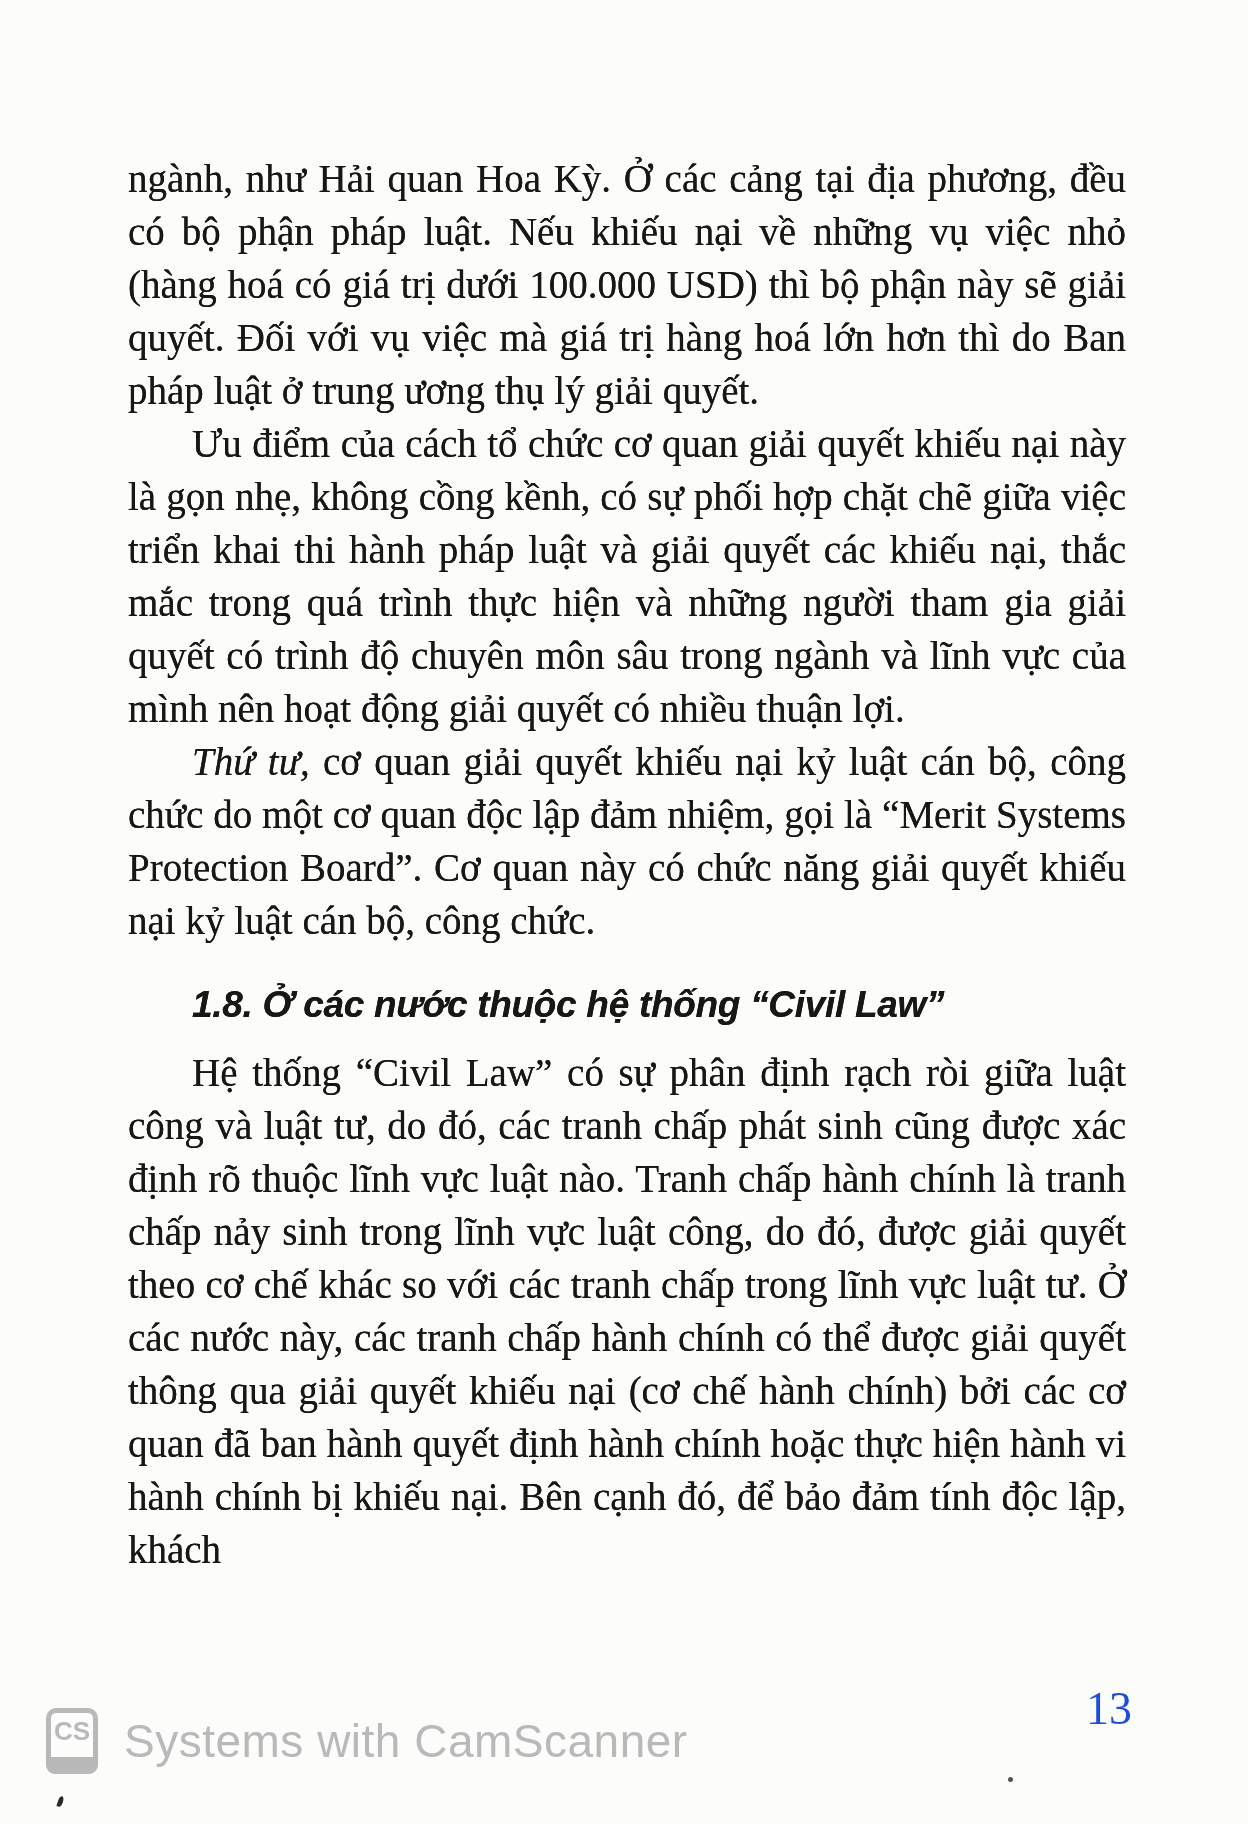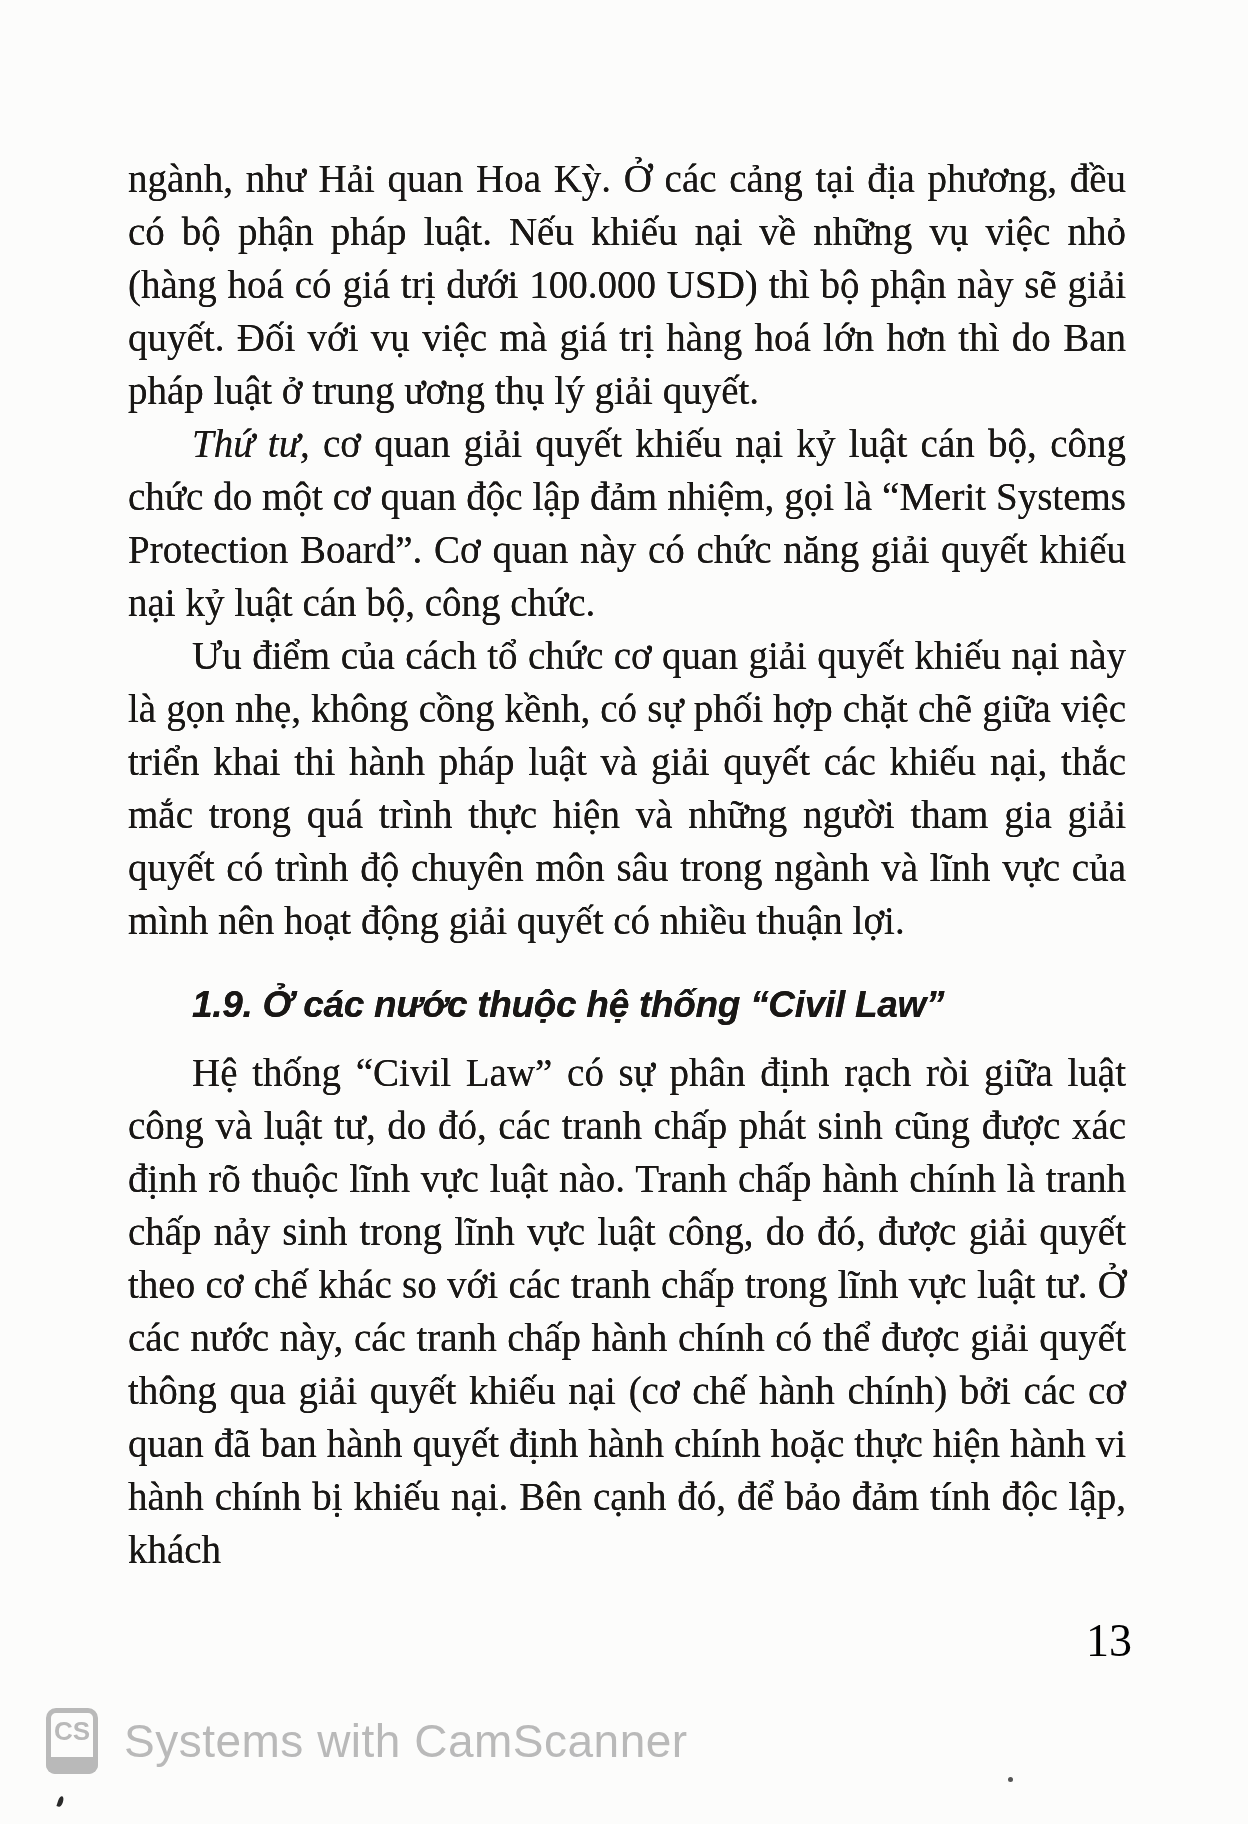--- a/index.html
+++ b/index.html
@@ -33,24 +33,24 @@
     font-weight: bold;
     font-style: italic;
     font-size: 37px;
     letter-spacing: -0.3px;
     text-indent: 64px;
     text-align: left;
   }
   em.lead { font-style: italic; }
   .page-number {
     position: absolute;
-    left: 1086px; top: 1614px;
+    left: 1086px; top: 1682px;
     font-size: 46px;
     font-weight: 500;
-    color: #000000;
+    color: #1d4ed8;
   }
   .watermark {
     position: absolute;
     left: 46px; top: 1708px;
     display: flex;
     align-items: center;
     gap: 26px;
     color: #b9b9b9;
   }
   .cs-logo {
@@ -93,23 +93,23 @@
   .speck-1 { left: 58px; top: 1796px; width: 5px; height: 11px; transform: rotate(18deg); }
   .speck-2 { left: 1008px; top: 1777px; width: 5px; height: 5px; border-radius: 50%; background: #555; }
 </style>
 </head>
 <body>
 
 <div class="page">
 
   <div class="text-block">
       <p class="body">ngành, như Hải quan Hoa Kỳ. Ở các cảng tại địa phương, đều có bộ phận pháp luật. Nếu khiếu nại về những vụ việc nhỏ (hàng hoá có giá trị dưới 100.000 USD) thì bộ phận này sẽ giải quyết. Đối với vụ việc mà giá trị hàng hoá lớn hơn thì do Ban pháp luật ở trung ương thụ lý giải quyết.</p>
+      <p class="body indent">Ưu điểm của cách tổ chức cơ quan giải quyết khiếu nại này là gọn nhẹ, không cồng kềnh, có sự phối hợp chặt chẽ giữa việc triển khai thi hành pháp luật và giải quyết các khiếu nại, thắc mắc trong quá trình thực hiện và những người tham gia giải quyết có trình độ chuyên môn sâu trong ngành và lĩnh vực của mình nên hoạt động giải quyết có nhiều thuận lợi.</p>
       <p class="body indent"><em class="lead">Thứ tư,</em> cơ quan giải quyết khiếu nại kỷ luật cán bộ, công chức do một cơ quan độc lập đảm nhiệm, gọi là “Merit Systems Protection Board”. Cơ quan này có chức năng giải quyết khiếu nại kỷ luật cán bộ, công chức.</p>
-      <p class="body indent">Ưu điểm của cách tổ chức cơ quan giải quyết khiếu nại này là gọn nhẹ, không cồng kềnh, có sự phối hợp chặt chẽ giữa việc triển khai thi hành pháp luật và giải quyết các khiếu nại, thắc mắc trong quá trình thực hiện và những người tham gia giải quyết có trình độ chuyên môn sâu trong ngành và lĩnh vực của mình nên hoạt động giải quyết có nhiều thuận lợi.</p>
-      <p class="heading">1.9. Ở các nước thuộc hệ thống “Civil Law”</p>
+      <p class="heading">1.8. Ở các nước thuộc hệ thống “Civil Law”</p>
       <p class="body indent">Hệ thống “Civil Law” có sự phân định rạch ròi giữa luật công và luật tư, do đó, các tranh chấp phát sinh cũng được xác định rõ thuộc lĩnh vực luật nào. Tranh chấp hành chính là tranh chấp nảy sinh trong lĩnh vực luật công, do đó, được giải quyết theo cơ chế khác so với các tranh chấp trong lĩnh vực luật tư. Ở các nước này, các tranh chấp hành chính có thể được giải quyết thông qua giải quyết khiếu nại (cơ chế hành chính) bởi các cơ quan đã ban hành quyết định hành chính hoặc thực hiện hành vi hành chính bị khiếu nại. Bên cạnh đó, để bảo đảm tính độc lập, khách</p>
     </div>
 
   <div class="page-number">13</div>
 
   <div class="watermark">
     <div class="cs-logo">
       <span class="cs-letters">CS</span>
       <div class="cs-bar"></div>
     </div>

